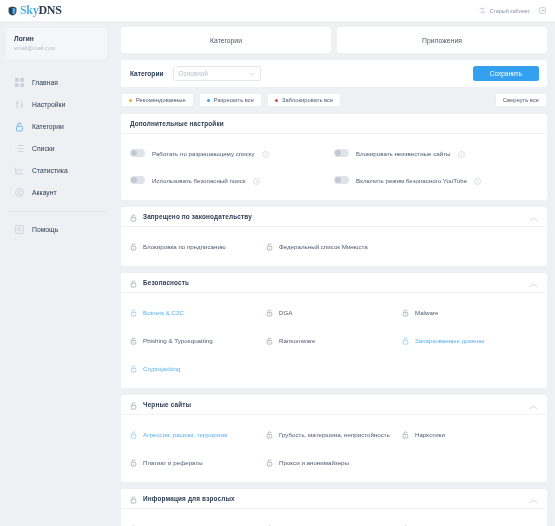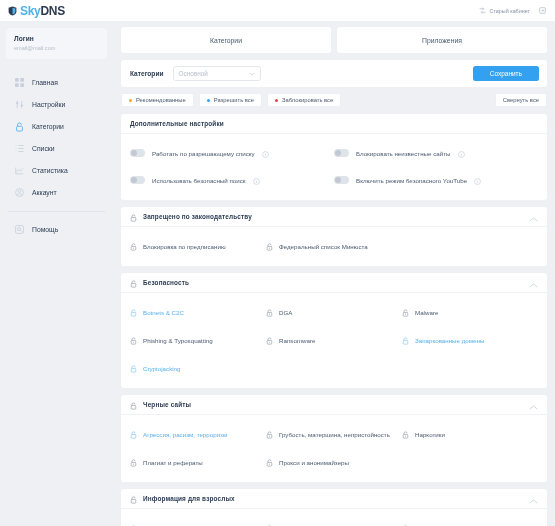--- a/index.html
+++ b/index.html
@@ -13,21 +13,21 @@
   .page { position: relative; width: 555px; height: 526px; background: #eef0f4; }
 
   
   .topbar {
     position: absolute; top: 0; left: 0; width: 555px; height: 21px;
     background: #ffffff;
     display: flex; align-items: center;
   }
   .logo-wrap { display: flex; align-items: center; padding-left: 8px; gap: 3px; }
   .logo-shield { width: 9px; height: 10px; display: block; }
-  .logo-text { font-size: 12px; font-weight: bold; letter-spacing: -0.3px; }
+  .logo-text { font-size: 12px; font-weight: bold; letter-spacing: -0.3px; font-family: Liberation Serif, serif; }
   .logo-sky { color: #4db2e8; }
   .logo-dns { color: #2b3c52; }
   .topbar-right {
     margin-left: auto; display: flex; align-items: center;
     gap: 9px; padding-right: 9px;
   }
   .old-cab { display: flex; align-items: center; gap: 3px; }
   .old-cab-label { font-size: 5.4px; color: #8893a7; }
   .ic { display: block; }
 

